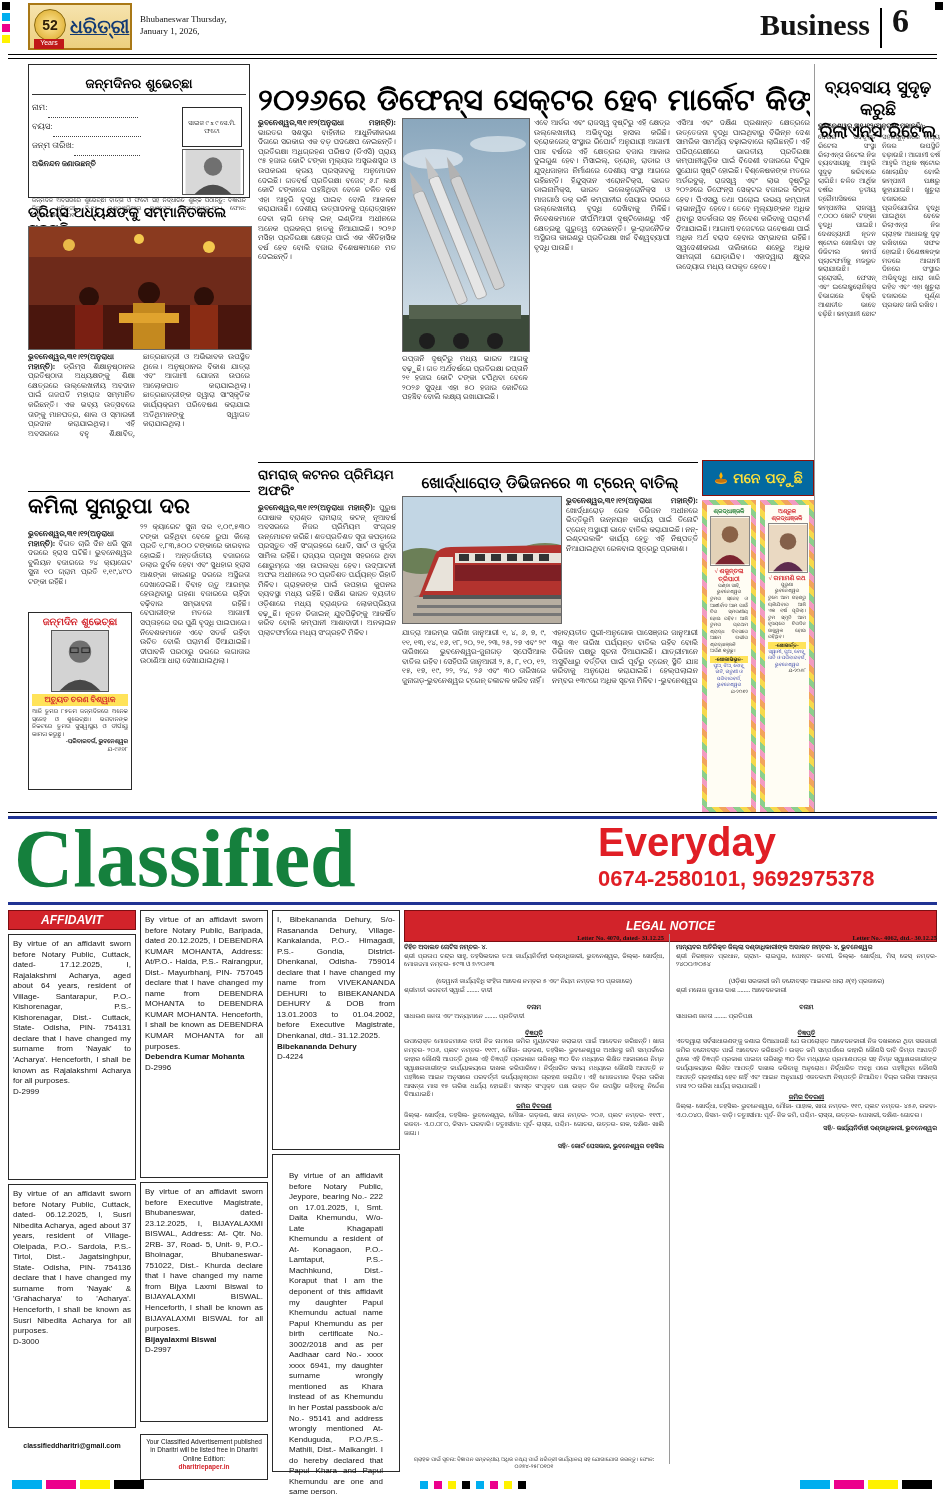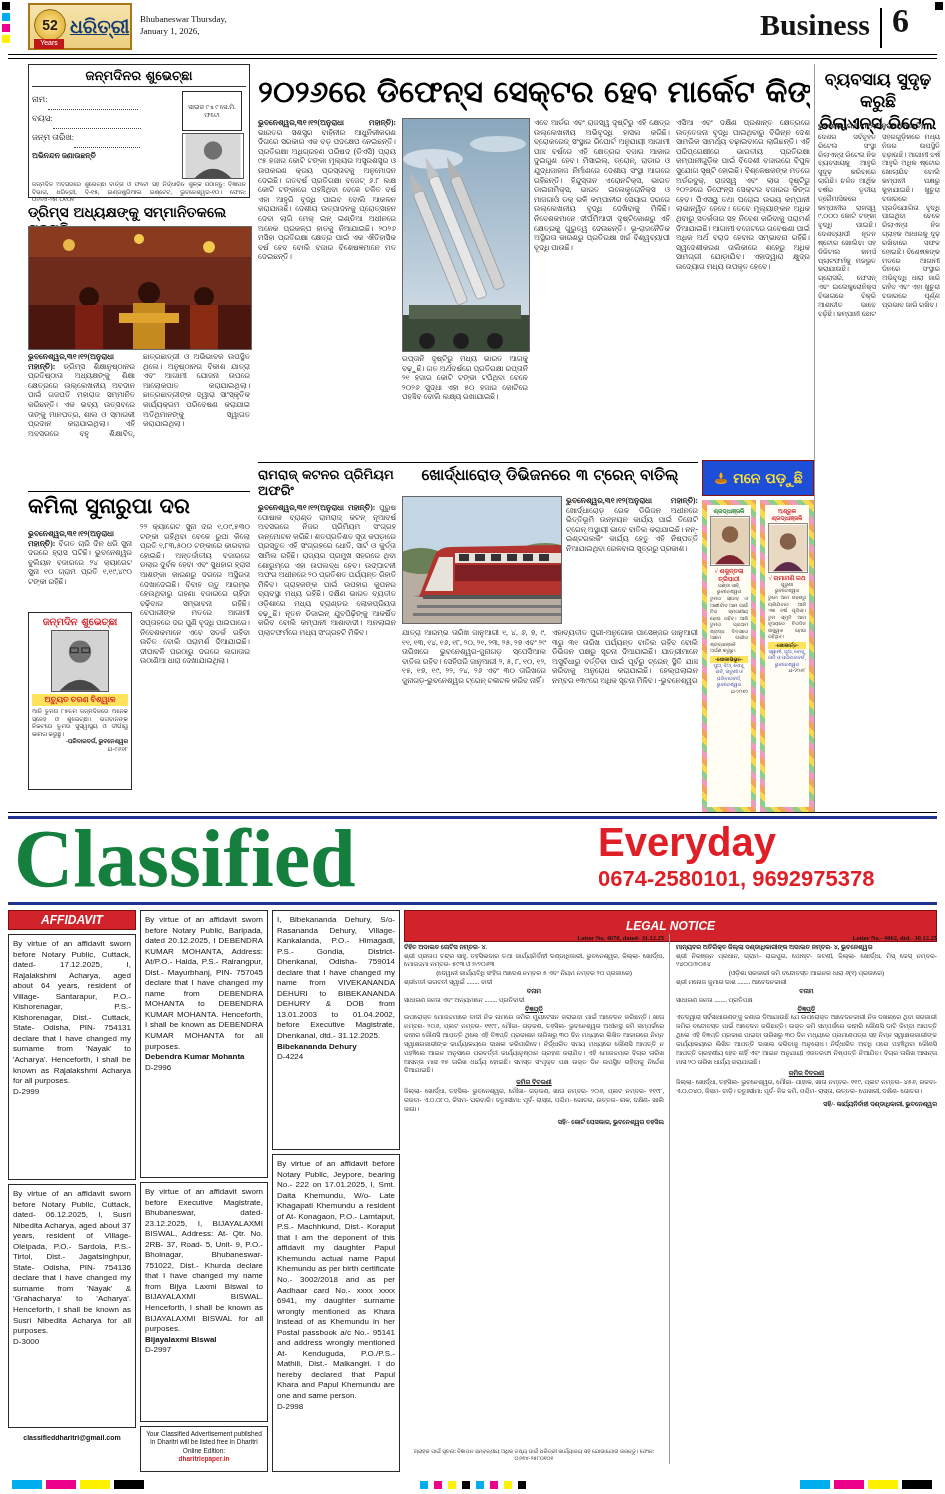--- a/index.html
+++ b/index.html
@@ -2,21 +2,21 @@
 <html><head>
 <meta charset="utf-8">
 <style>
   html,body{margin:0;padding:0;background:#e8e8e8;}
   .page{position:relative;width:945px;height:1494px;background:#ffffff;margin:0 auto;
         font-family:"Liberation Serif",serif;color:#141414;overflow:hidden;}
   .abs{position:absolute;}
   p{margin:0;}
   .jt{text-align:justify;}
   .b{font-weight:bold;}
-  .ctr{text-align:center;}
+  .ctr{text-align:center;margin-top:8px;}
   .rt{text-align:right;}
   .news{font-size:7.5px;line-height:1.28;}
   .tiny{font-size:6px;line-height:1.25;}
   .hl{font-family:"DejaVu Sans","Liberation Sans",sans-serif;font-weight:bold;color:#000;}
   .dl{font-weight:bold;}
   .red{color:#d2232a;}
   .blue{color:#1b2a9b;}
   .rule{background:#000;}
   .rule-grey{background:#9a9a9a;}
   .boxed{border:1px solid #2a2a2a;box-sizing:border-box;}
@@ -199,21 +199,21 @@
     <rect x="14" y="108" width="144" height="3" fill="#777"></rect>
       <rect x="10" y="116" width="148" height="3" fill="#777"></rect>
   </svg>
 
   <div class="abs news jt" style="left:566px;top:496px;width:132px;height:126px;overflow:hidden;">
     <p><span class="dl">ଭୁବନେଶ୍ୱର,୩୧।୧୨(ଅନୁରାଧା ମହାନ୍ତି):</span> <span>ଖୋର୍ଦ୍ଧାରୋଡ଼ ରେଳ ଡିଭିଜନ ଅଧୀନରେ ଭିତ୍ତିଭୂମି ଉନ୍ନୟନ କାର୍ଯ୍ୟ ପାଇଁ ତିନୋଟି ଟ୍ରେନ୍ ଅସ୍ଥାୟୀ ଭାବେ ବାତିଲ କରାଯାଇଛି। ନନ୍-ଇଣ୍ଟରଲକିଂ କାର୍ଯ୍ୟ ହେତୁ ଏହି ନିଷ୍ପତ୍ତି ନିଆଯାଇଥିବା ରେଳବାଇ ସୂତ୍ରରୁ ପ୍ରକାଶ।</span></p>
   </div>
   <div class="abs news jt" style="left:402px;top:628px;width:144px;height:184px;overflow:hidden;">ଯାତ୍ରା ଆରମ୍ଭ ତାରିଖ ଜାନୁଆରୀ ୧, ୪, ୬, ୭, ୯, ୧୧, ୧୩, ୧୪, ୧୬, ୧୮, ୨୦, ୨୧, ୨୩, ୨୫, ୨୭ ଏବଂ ୨୯ ତାରିଖରେ ଭୁବନେଶ୍ୱର-ଜୁନାଗଡ଼ ସ୍ପେସିଆଲ ବାତିଲ ରହିବ। ସେହିପରି ଜାନୁଆରୀ ୨, ୫, ୮, ୧୦, ୧୨, ୧୫, ୧୭, ୧୯, ୨୨, ୨୪, ୨୬ ଏବଂ ୩୦ ତାରିଖରେ ଜୁନାଗଡ଼-ଭୁବନେଶ୍ୱର ଟ୍ରେନ୍ ଚଳାଚଳ କରିବ ନାହିଁ।</div>
   <div class="abs news jt" style="left:552px;top:628px;width:146px;height:184px;overflow:hidden;">ଏହାବ୍ୟତୀତ ପୁରୀ-ଅନୁଗୋଳ ପାସେଞ୍ଜର ଜାନୁଆରୀ ୩ରୁ ୩୧ ତାରିଖ ପର୍ଯ୍ୟନ୍ତ ବାତିଲ ରହିବ ବୋଲି ଡିଭିଜନ ପକ୍ଷରୁ ସୂଚନା ଦିଆଯାଇଛି। ଯାତ୍ରୀମାନେ ଅସୁବିଧାରୁ ବର୍ତ୍ତିବା ପାଇଁ ପୂର୍ବରୁ ଟ୍ରେନ୍ ସ୍ଥିତି ଯାଞ୍ଚ କରିବାକୁ ଅନୁରୋଧ କରାଯାଇଛି। ହେଲ୍ପଲାଇନ ନମ୍ବର ୧୩୯ରେ ଅଧିକ ସୂଚନା ମିଳିବ। -ଭୁବନେଶ୍ୱର</div>
 
-  <div class="abs" style="left:702px;top:460px;width:112px;height:36px;background:#1d4ed8;border:1px solid #8a0f0a;box-sizing:border-box;display:flex;align-items:center;justify-content:center;gap:4px;">
+  <div class="abs" style="left:702px;top:460px;width:112px;height:36px;background:#0369a1;border:1px solid #8a0f0a;box-sizing:border-box;display:flex;align-items:center;justify-content:center;gap:4px;">
     <svg viewBox="0 0 24 24" style="width:16px;height:16px;">
       <path d="M12 3 C14.5 7.5 16 9 12 13.5 C8 9 9.5 7.5 12 3 Z" fill="#ffb300"></path>
       <ellipse cx="12" cy="17" rx="9" ry="4" fill="#f9a825"></ellipse>
       <ellipse cx="12" cy="16" rx="9" ry="3" fill="#c1730f"></ellipse>
     </svg>
     <span class="hl" style="color:#ffe23a;font-size:14px;">ମନେ ପଡ଼ୁଛି</span>
   </div>
 
   <div class="abs card" style="left:702px;top:500px;width:54px;height:312px;">
     <div class="b" style="font-size:6px;color:#1c7a2e;">ଶ୍ରଦ୍ଧାଞ୍ଜଳି</div>
@@ -279,21 +279,21 @@
   <div class="abs boxed ctr" style="left:140px;top:1426px;width:128px;height:46px;padding:3px;font-size:6.5px;line-height:1.3;font-family:'Liberation Sans',sans-serif;">
     <span>Your Classified Advertisement published in Dharitri will be listed free in Dharitri Online Edition:</span>
     <div class="b red">dharitriepaper.in</div>
   </div>
 
   <div class="abs boxed" style="left:272px;top:910px;width:128px;height:240px;padding:4px;">
     <p class="adtext">I, Bibekananda Dehury, S/o- Rasananda Dehury, Village- Kankalanda, P.O.- Himagadi, P.S.- Gondia, District- Dhenkanal, Odisha- 759014 declare that I have changed my name from VIVEKANANDA DEHURI to BIBEKANANDA DEHURY &amp; DOB from 13.01.2003 to 01.04.2002, before Executive Magistrate, Dhenkanal, dtd.- 31.12.2025.</p>
     <p class="adtext rt b">Bibekananda Dehury</p>
     <p class="adtext rt">D-4224</p>
   </div>
-  <div class="abs boxed" style="left:272px;top:1154px;width:128px;height:318px;padding:4px;">
+  <div class="abs boxed" style="left:272px;top:1154px;width:128px;height:318px;padding:16px;">
     <p class="adtext">By virtue of an affidavit before Notary Public, Jeypore, bearing No.- 222 on 17.01.2025, I, Smt. Daita Khemundu, W/o- Late Khagapati Khemundu a resident of At- Konagaon, P.O.- Lamtaput, P.S.- Machhkund, Dist.- Koraput that I am the deponent of this affidavit my daughter Papul Khemundu actual name Papul Khemundu as per birth certificate No.- 3002/2018 and as per Aadhaar card No.- xxxx xxxx 6941, my daughter surname wrongly mentioned as Khara instead of as Khemundu in her Postal passbook a/c No.- 95141 and address wrongly mentioned At- Kenduguda, P.O./P.S.- Mathili, Dist.- Malkangiri. I do hereby declared that Papul Khara and Papul Khemundu are one and same person.</p>
     <p class="adtext rt">D-2998</p>
   </div>
 
   <div class="abs secbar" style="left:404px;top:910px;width:533px;height:32px;font-size:12px;">LEGAL NOTICE</div>
 
   <div class="abs legaltext" style="left:404px;top:934px;width:260px;height:506px;overflow:hidden;">
     <p class="rt b">Letter No. 4070, dated- 31.12.25</p>
     <p class="b">ବିହିତ ଅଦାଲତ ନୋଟିସ ନମ୍ବର- ୪.</p>
     <p>ଶ୍ରୀ ପ୍ରତାପ ଚନ୍ଦ୍ର ସାହୁ, ତହସିଲଦାର ତଥା କାର୍ଯ୍ୟନିର୍ବାହୀ ଦଣ୍ଡାଧିକାରୀ, ଭୁବନେଶ୍ୱର, ଜିଲ୍ଲା- ଖୋର୍ଦ୍ଧା, ମୋକଦ୍ଦମା ନମ୍ବର- ୫୯୩ ଓ ୭/୨୦୬୩</p>

